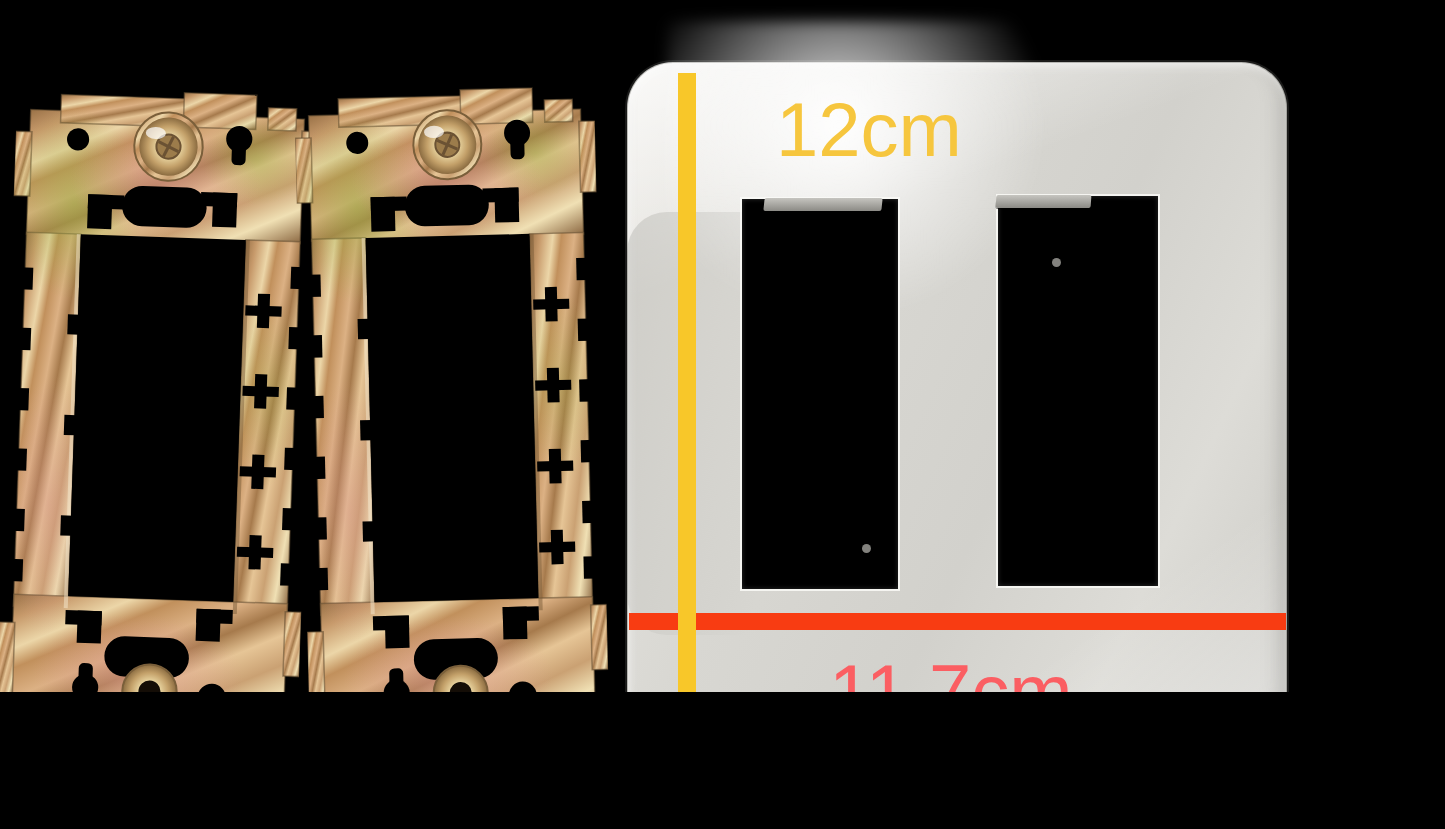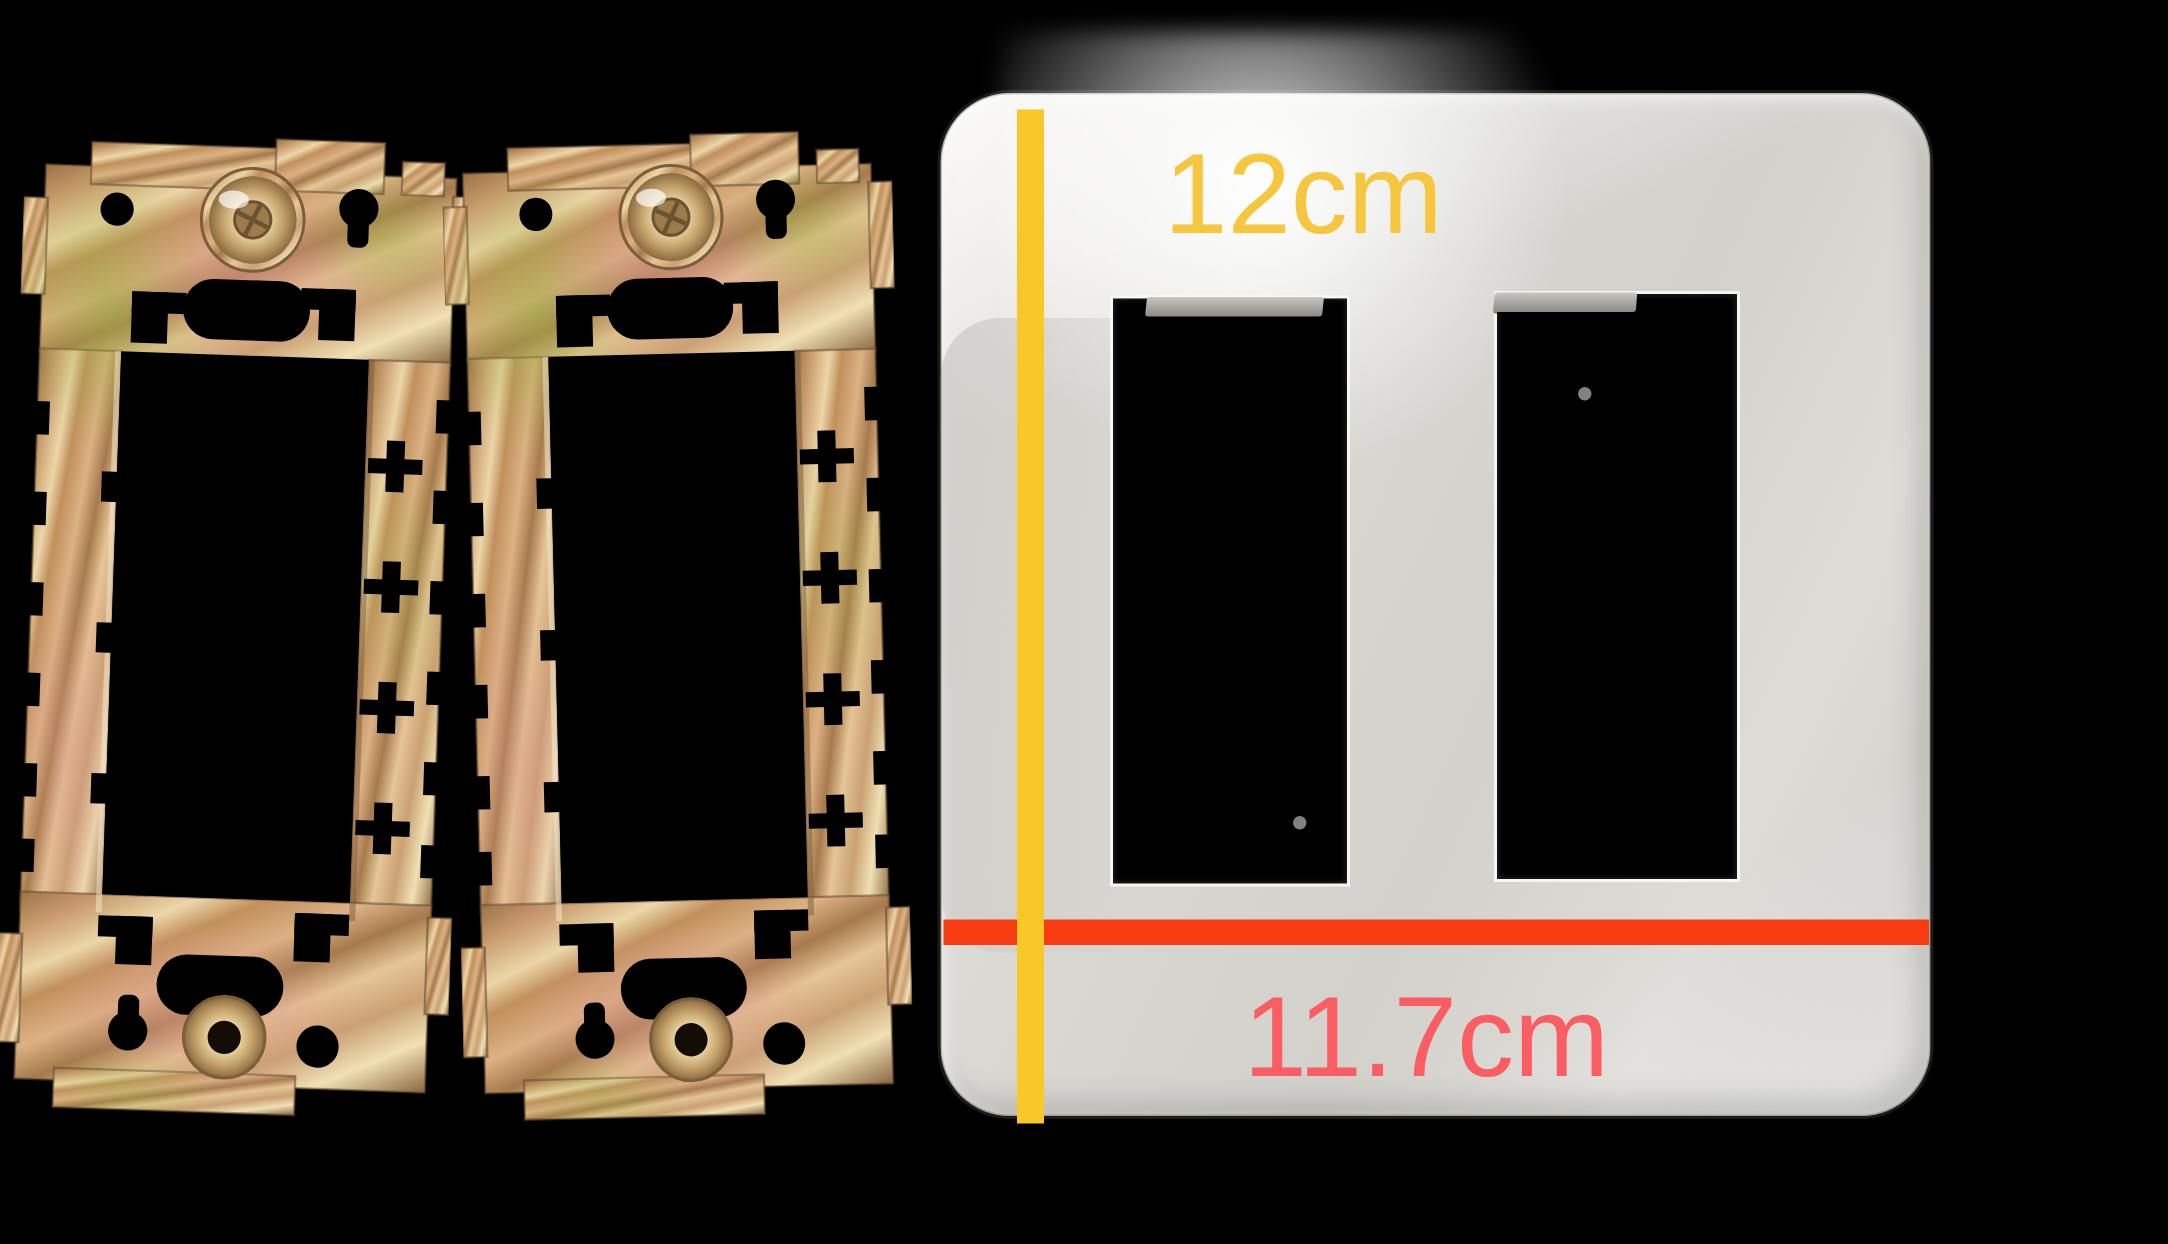--- a/index.html
+++ b/index.html
@@ -1,18 +1,18 @@
 <!DOCTYPE html>
 <html style="--bg: #000000; --line-yellow: #F8C729; --text-yellow: #F6C63E; --line-red: #F83C12; --text-red: #FB5E62; --plate: #D8D7D2;"><head>
 <meta charset="utf-8">
 <style>
   html,body{margin:0;padding:0;background:#000;}
   .scene{
     position:relative;
-    width:1445px;height:829px;
+    width:1445px;height:692px;
     background:var(--bg,#000);
     overflow:hidden;
     font-family:"Liberation Sans",sans-serif;
   }
   
   .bracket{position:absolute;}
   .bracket1{left:6px;top:86px;width:302px;height:664px;transform:rotate(2deg);}
   .bracket2{left:302px;top:84px;width:300px;height:668px;transform:rotate(-1.4deg);}
   
   .plate{

